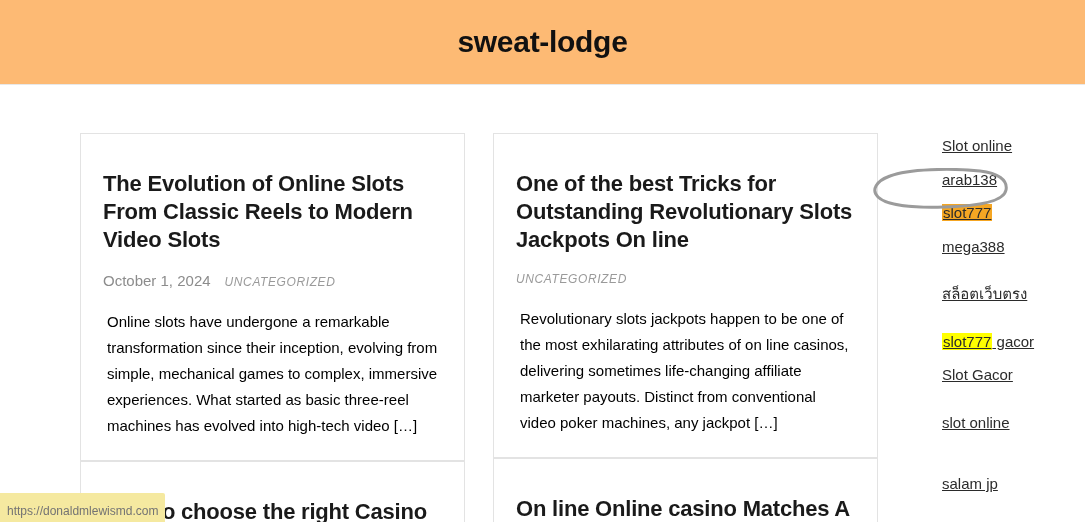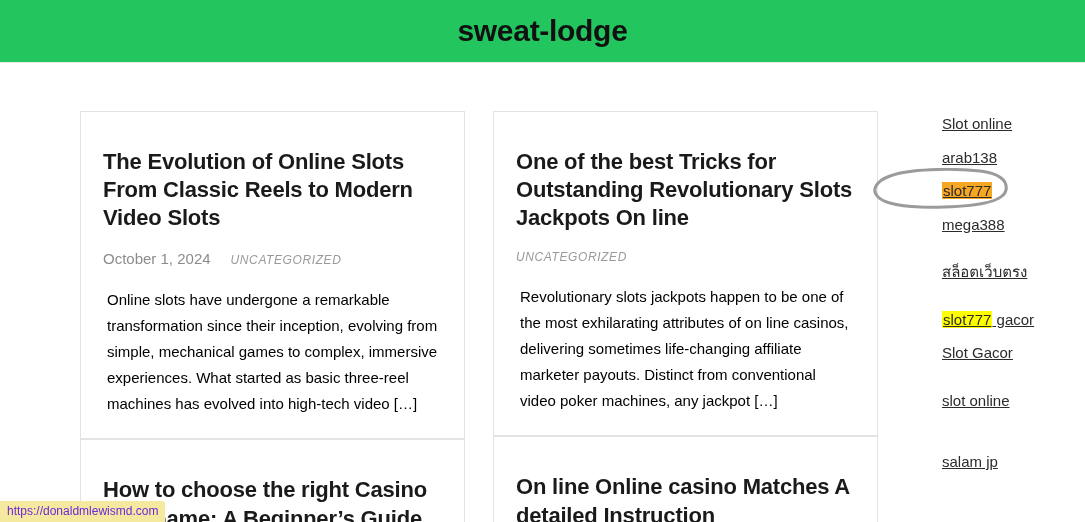--- a/index.html
+++ b/index.html
@@ -13,26 +13,26 @@
     font-family: "Liberation Sans", sans-serif;
   }
   #page {
     position: relative;
     width: 1085px;
     height: 522px;
     background: #ffffff;
   }
   
   .site-header {
-    height: 63px;
+    height: 85px;
     border-bottom: 1px solid #e8e8e8;
     display: flex;
     align-items: center;
     justify-content: center;
-    background: #22c55e;
+    background: #fdba74;
   }
   .site-title {
     font-size: 30px;
     font-weight: bold;
     color: #111111;
     letter-spacing: -0.3px;
     font-family: "Liberation Sans", sans-serif;
   }
   
   .content-wrap {
@@ -61,21 +61,21 @@
     font-size: 22px;
     line-height: 1.28;
     font-weight: bold;
     color: #1a1a1a;
     margin: 0 0 18px 0;
     letter-spacing: -0.2px;
   }
   .post-meta {
     display: flex;
     align-items: baseline;
-    gap: 20px;
+    gap: 14px;
     margin-bottom: 20px;
   }
   .post-date {
     font-size: 15px;
     color: #8c8c8c;
   }
   .post-cat {
     font-size: 12px;
     letter-spacing: 0.6px;
     color: #9a9a9a;
@@ -127,23 +127,23 @@
     width: 140px;
     height: 42px;
     pointer-events: none;
   }
   
   .status-url {
     position: absolute;
     left: 0;
     bottom: 0;
     background: #f5e9a0;
-    color: #6d28d9;
+    color: #737373;
     font-size: 12px;
-    padding: 3px 7px 4px 7px;
+    padding: 11px 7px 4px 7px;
     font-family: "Liberation Sans", sans-serif;
     border-top-right-radius: 2px;
   }
 </style>
 </head>
 <body>
 
 <div id="page">
 
   <div class="site-header">

